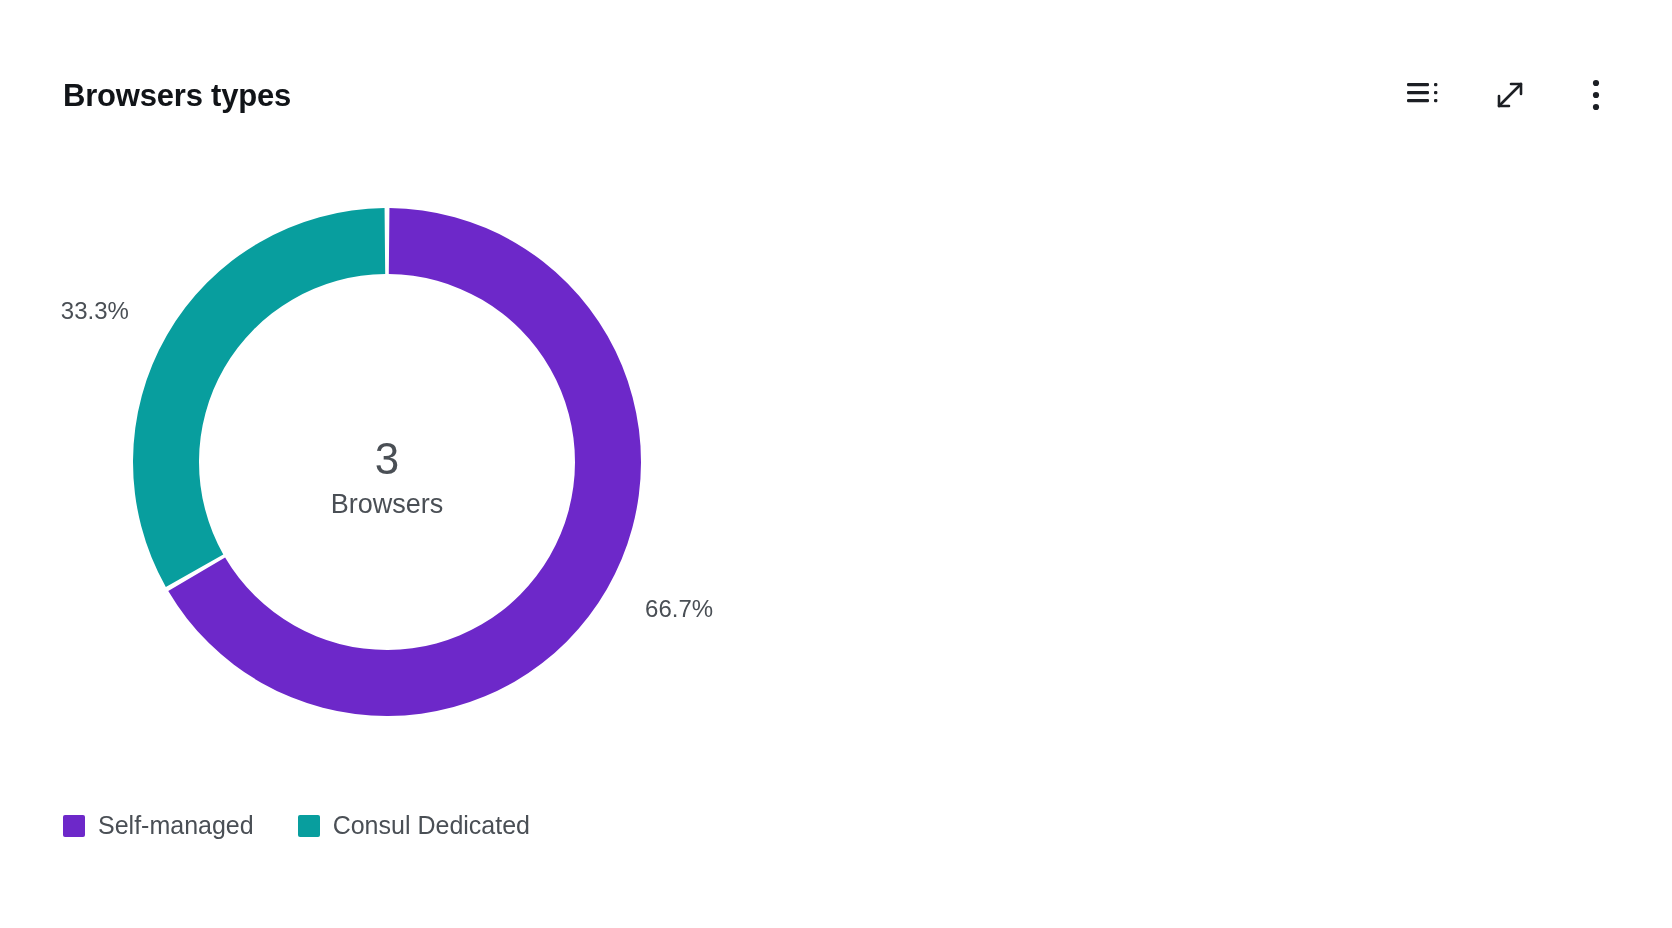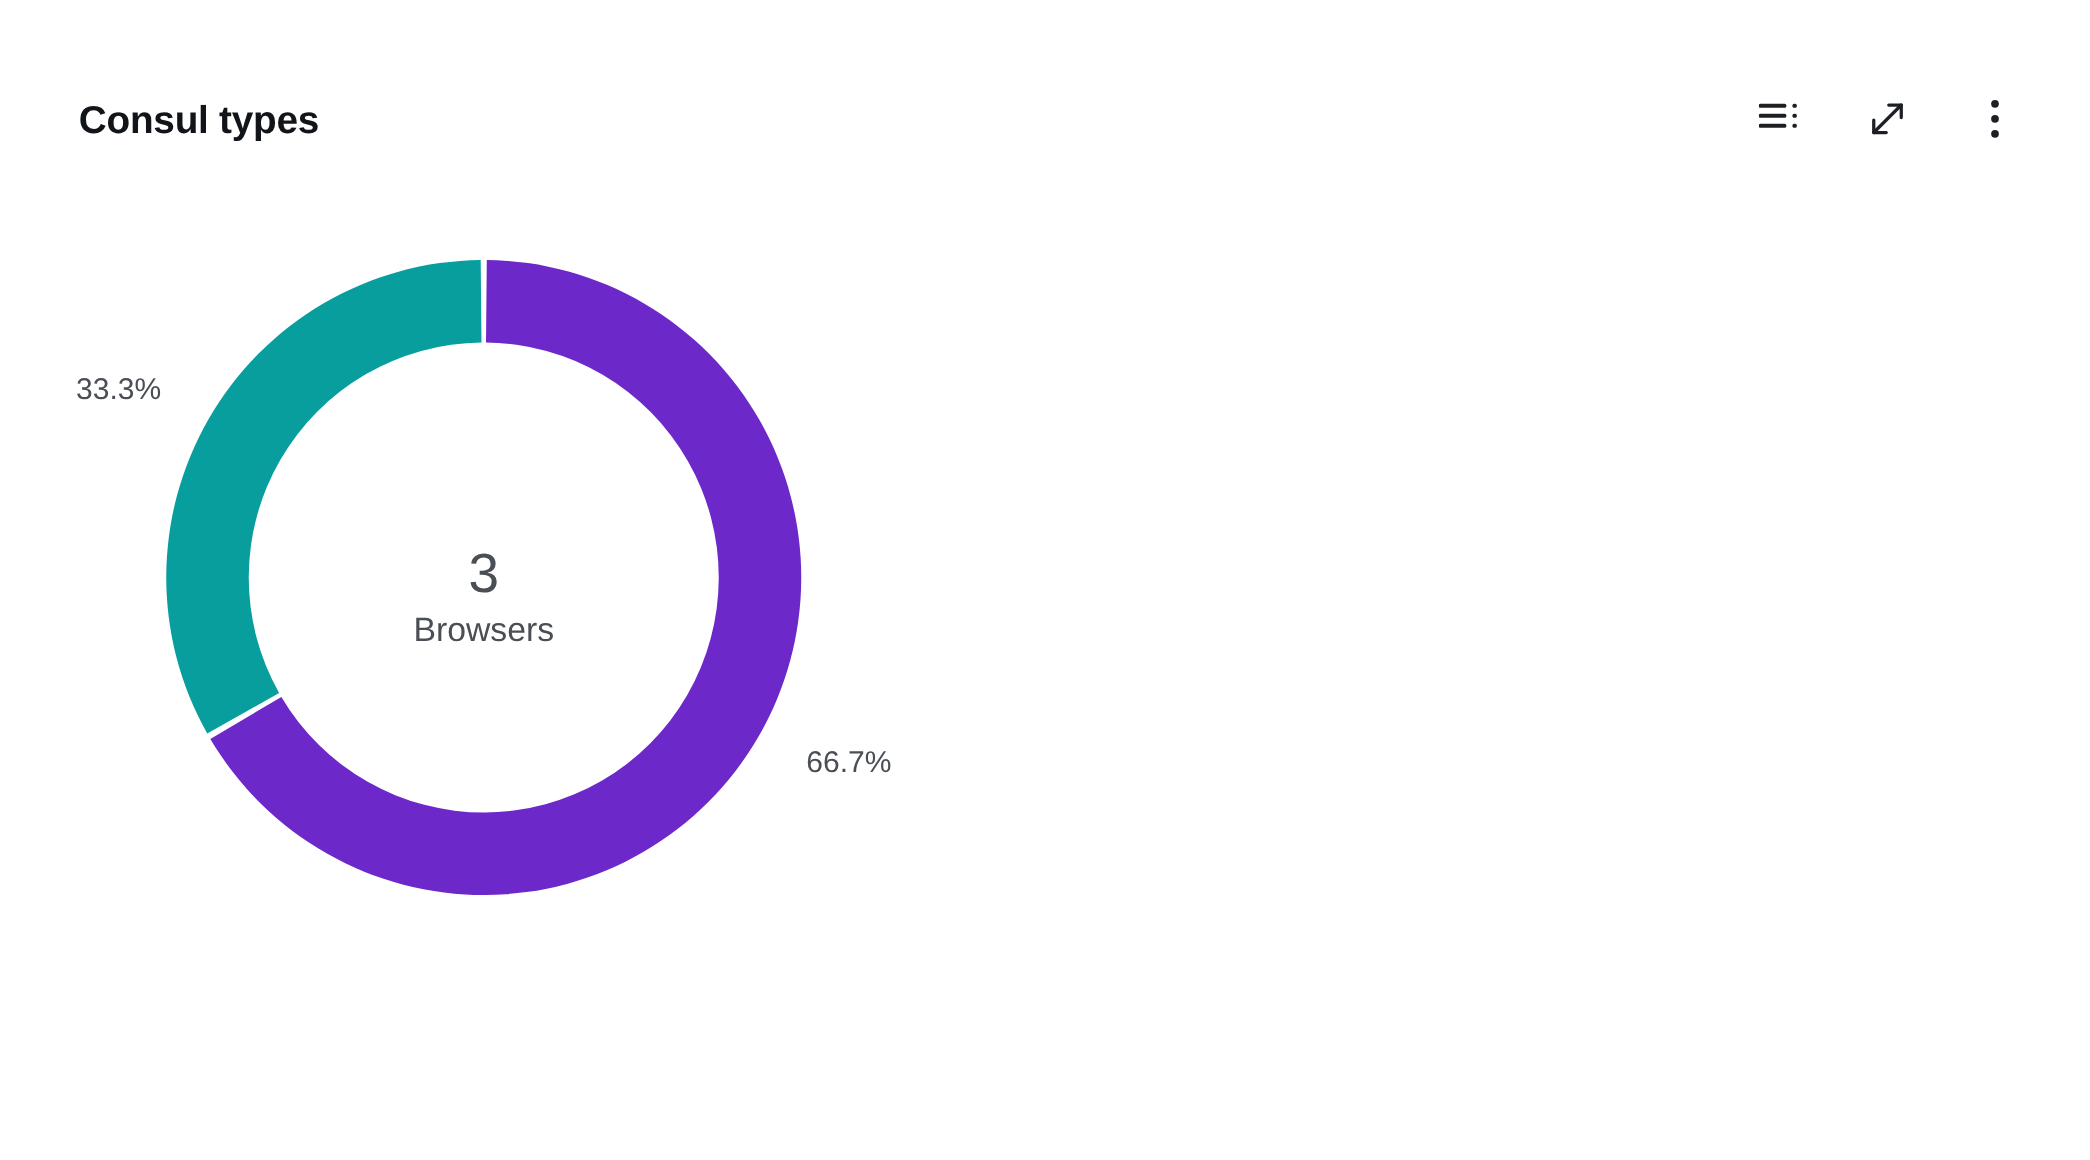--- a/index.html
+++ b/index.html
@@ -122,21 +122,21 @@
     white-space: nowrap;
     line-height: 1;
   }
 </style>
 </head>
 <body>
 
 <div id="app">
 
   <div class="card-header">
-    <h1 class="card-title">Consul types</h1>
+    <h1 class="card-title">Browsers types</h1>
 
     <div class="header-actions">
 
       <button class="icon-btn" aria-label="Toggle data list">
         <svg width="34" height="30" viewBox="0 0 34 30" fill="none">
           <rect x="0" y="3" width="22" height="3.2" rx="1.2" fill="currentColor"></rect>
           <rect x="0" y="11" width="22" height="3.2" rx="1.2" fill="currentColor"></rect>
           <rect x="0" y="19" width="22" height="3.2" rx="1.2" fill="currentColor"></rect>
           <rect x="27" y="3" width="3.4" height="3.2" rx="1.2" fill="currentColor"></rect>
           <rect x="27" y="11" width="3.4" height="3.2" rx="1.2" fill="currentColor"></rect>
@@ -176,14 +176,27 @@
         <text id="lbl-1" class="slice-label" text-anchor="end" dominant-baseline="middle" x="61.9" y="113.0">33.3%</text>
 
         <text class="center-value" x="320" y="262" text-anchor="middle" dominant-baseline="middle">3</text>
 
         <text class="center-label" x="320" y="306" text-anchor="middle" dominant-baseline="middle">Browsers</text>
 
       </svg>
     </div>
   </div>
 
+  <div class="legend">
+
+    <div class="legend-item">
+      <span class="legend-swatch" id="sw-0" style="background: rgb(109, 40, 201);"></span>
+      <span class="legend-label">Self-managed</span>
+    </div>
+
+    <div class="legend-item">
+      <span class="legend-swatch" id="sw-1" style="background: rgb(8, 158, 158);"></span>
+      <span class="legend-label">Consul Dedicated</span>
+    </div>
+
+  </div>
 
 </div>
 
 </body></html>

